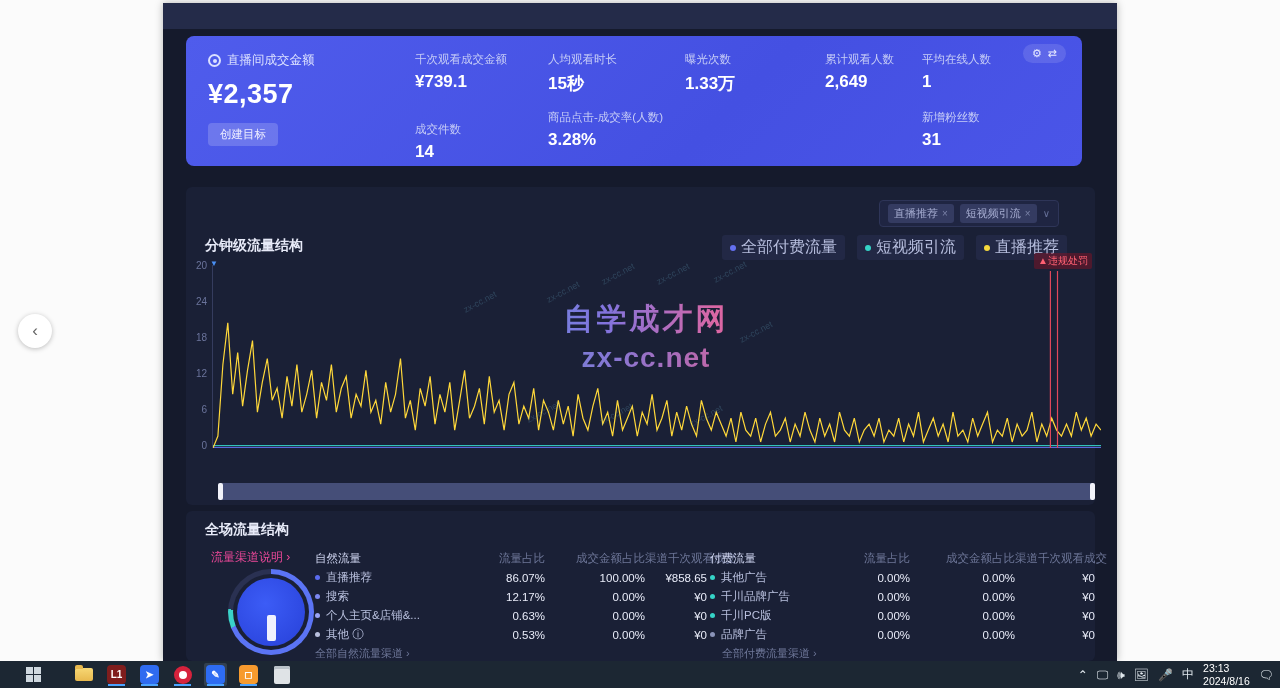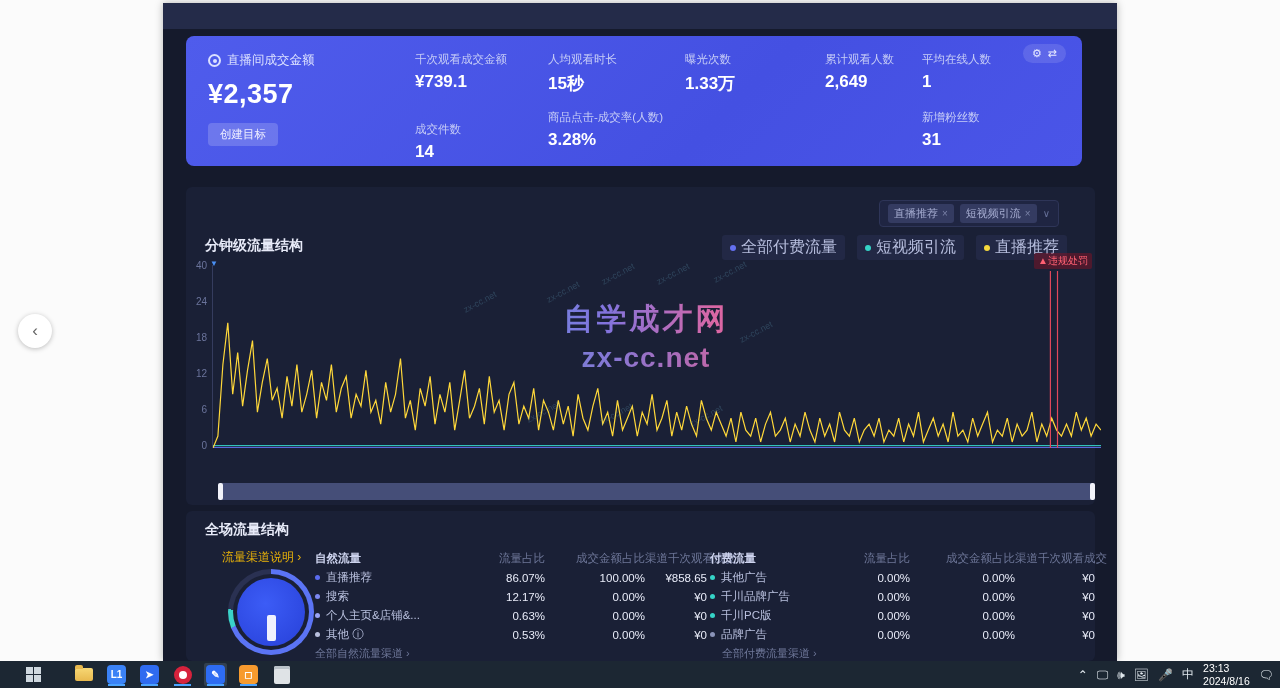--- a/index.html
+++ b/index.html
@@ -70,36 +70,36 @@
         -webkit-background-clip:text;background-clip:text;color:transparent;opacity:.9}
   .wm-u{font-size:28px;font-weight:bold;letter-spacing:1px;margin-top:2px;
         background:linear-gradient(90deg,#6e9bf2,#9b86f0 40%,#ef6fb0 80%);
         -webkit-background-clip:text;background-clip:text;color:transparent;opacity:.85}
   .wm-s{position:absolute;font-size:9px;color:rgba(125,205,235,.20);transform:rotate(-28deg);pointer-events:none;white-space:nowrap}
   
   .dslider{position:absolute;left:32px;top:296px;width:877px;height:17px;background:#454e78;border-radius:3px;cursor:pointer}
   .dhandle{position:absolute;top:0;width:5px;height:17px;background:#f2f3fa;border-radius:2px;cursor:ew-resize}
   
   #overall-title{top:10px}
-  .note-link{position:absolute;left:36px;top:38px;font-size:12px;color:#eab308;cursor:pointer}
+  .note-link{position:absolute;left:25px;top:38px;font-size:12px;color:#ec4899;cursor:pointer}
   .donut-wrap{position:absolute;left:42px;top:58px;width:92px;height:86px}
   .donut-ring{position:absolute;left:0;top:0;width:86px;height:86px;border-radius:50%;
               background:conic-gradient(#5b74f5 0 69%,#3ad2c9 69% 76%,#2a3152 76% 100%)}
   .donut-hole{position:absolute;left:5px;top:5px;width:76px;height:76px;border-radius:50%;background:#1a2036}
   .donut-disc{position:absolute;left:9px;top:9px;width:68px;height:68px;border-radius:50%;
               background:radial-gradient(circle at 42% 38%,#3c5cf6,#2740d8)}
   .donut-pill{position:absolute;left:39px;top:46px;width:9px;height:26px;background:rgba(255,255,255,.92);border-radius:2px}
   .ftable{position:absolute;top:38px}
   #tbl-natural{left:129px;width:392px}
   #tbl-paid{left:524px;width:385px}
   .hrow,.frow{display:grid;align-items:center;height:19px;font-size:11.5px;white-space:nowrap}
   #tbl-natural .hrow,#tbl-natural .frow{grid-template-columns:148px 82px 100px 62px}
   #tbl-paid .hrow,#tbl-paid .frow{grid-template-columns:118px 82px 105px 80px}
   .hrow{color:#6d7698;font-size:11.5px}
-  .hrow .hname{color:#cdd3ee;font-weight:bold}
+  .hrow .hname{color:#cdd3ee;font-weight:normal}
   .num{text-align:right;color:#e8ebf8}
   .hrow .num{color:#6d7698}
   .rname{display:flex;align-items:center;gap:6px;color:#b9c0de;overflow:hidden}
   .rdot{width:5px;height:5px;border-radius:50%;flex:none}
   .tlink{position:absolute;font-size:11px;color:#6d7698;cursor:pointer;white-space:nowrap}
   #link-natural{left:129px;top:135px}
   #link-paid{left:536px;top:135px}
   
   .taskbar{position:absolute;left:0;bottom:0;width:1280px;height:27px;background:#1c2733;display:flex;align-items:center}
   .tb-ic{position:absolute;top:2px;width:23px;height:23px;display:flex;align-items:center;justify-content:center;cursor:pointer}
@@ -206,21 +206,21 @@
           <span>短视频引流</span>
         </span>
         <span class="lg">
           <i class="legend-dot" style="background: rgb(245, 216, 60);"></i>
           <span>直播推荐</span>
         </span>
       </div>
 
       <div class="chart">
         <span class="axis-marker">▼</span>
-        <span class="ytick" style="top:-5px">40</span>
+        <span class="ytick" style="top:-5px">20</span>
         <span class="ytick" style="top:31px">24</span>
         <span class="ytick" style="top:67px">18</span>
         <span class="ytick" style="top:103px">12</span>
         <span class="ytick" style="top:139px">6</span>
         <span class="ytick" style="top:175px">0</span>
         <svg id="flow-svg" width="888" height="183">
             <polyline stroke-width="1" points="0,182.4 888,182.4" fill="none" stroke="#6470f0"></polyline>
             <polyline stroke-width="1" points="0,180.6 888,180.6" fill="none" stroke="#35d3c7"></polyline>
             <polyline stroke-width="1.2" points="0.0,183.0 4.9,171.1 9.9,99.5 14.8,57.7 19.7,129.3 24.7,87.5 29.6,141.2 34.5,105.4 39.5,75.6 44.4,147.2 49.3,117.4 54.3,93.5 59.2,135.3 64.1,123.3 69.1,153.2 74.0,111.4 78.9,141.2 83.9,99.5 88.8,147.2 93.7,129.3 98.7,105.4 103.6,153.2 108.5,117.4 113.5,135.3 118.4,99.5 123.3,147.2 128.3,123.3 133.2,111.4 138.1,153.2 143.1,129.3 148.0,141.2 152.9,105.4 157.9,147.2 162.8,135.3 167.7,159.1 172.7,117.4 177.6,147.2 182.5,129.3 187.5,93.5 192.4,153.2 197.3,135.3 202.3,165.1 207.2,123.3 212.1,141.2 217.1,111.4 222.0,159.1 226.9,129.3 231.9,147.2 236.8,117.4 241.7,165.1 246.7,135.3 251.6,105.4 256.5,153.2 261.5,141.2 266.4,123.3 271.3,159.1 276.3,111.4 281.2,147.2 286.1,135.3 291.1,165.1 296.0,129.3 300.9,117.4 305.9,159.1 310.8,141.2 315.7,153.2 320.7,123.3 325.6,165.1 330.5,135.3 335.5,147.2 340.4,165.1 345.3,135.3 350.3,159.1 355.2,141.2 360.1,171.1 365.1,129.3 370.0,153.2 374.9,165.1 379.9,141.2 384.8,123.3 389.7,159.1 394.7,147.2 399.6,171.1 404.5,135.3 409.5,165.1 414.4,153.2 419.3,141.2 424.3,171.1 429.2,147.2 434.1,159.1 439.1,129.3 444.0,165.1 448.9,153.2 453.9,135.3 458.8,171.1 463.7,147.2 468.7,165.1 473.6,141.2 478.5,159.1 483.5,171.1 488.4,135.3 493.3,153.2 498.3,165.1 503.2,147.2 508.1,159.1 513.1,171.1 518.0,153.2 522.9,177.0 527.9,147.2 532.8,165.1 537.7,171.1 542.7,153.2 547.6,177.0 552.5,159.1 557.5,147.2 562.4,171.1 567.3,165.1 572.3,153.2 577.2,177.0 582.1,159.1 587.1,171.1 592.0,147.2 596.9,165.1 601.9,177.0 606.8,153.2 611.7,171.1 616.7,159.1 621.6,177.0 626.5,147.2 631.5,165.1 636.4,171.1 641.3,153.2 646.3,177.0 651.2,165.1 656.1,159.1 661.1,171.1 666.0,153.2 670.9,177.0 675.9,165.1 680.8,171.1 685.7,153.2 690.7,177.0 695.6,159.1 700.5,171.1 705.5,147.2 710.4,177.0 715.3,165.1 720.3,153.2 725.2,171.1 730.1,159.1 735.1,177.0 740.0,147.2 744.9,171.1 749.9,165.1 754.8,177.0 759.7,153.2 764.7,171.1 769.6,159.1 774.5,147.2 779.5,177.0 784.4,165.1 789.3,171.1 794.3,153.2 799.2,177.0 804.1,159.1 809.1,171.1 814.0,165.1 818.9,147.2 823.9,177.0 828.8,159.1 833.7,171.1 838.7,153.2 843.6,165.1 848.5,171.1 853.5,159.1 858.4,171.1 863.3,147.2 868.3,165.1 873.2,153.2 878.1,171.1 883.1,159.1 888.0,165.1" fill="none" stroke="#ffd83a"></polyline>
             <line x1="837.4" x2="837.4" y1="6" y2="183" stroke="#e0475a" stroke-width="1.2"></line>
@@ -360,21 +360,21 @@
           <i></i>
           <i></i>
           <i></i>
           <i></i>
         </span>
     </div>
     <div class="tb-ic" style="left:72px">
         <span class="ic-folder"></span>
       </div>
     <div class="tb-ic" style="left:105px">
-      <span class="sq" style="background:#3b82f6">L1</span>
+      <span class="sq" style="background:#7f1d1d">L1</span>
         <span class="runbar"></span>
     </div>
     <div class="tb-ic" style="left:138px">
       <span class="sq" style="background:#2f6bf0">➤</span>
         <span class="runbar"></span>
     </div>
     <div class="tb-ic" style="left:171px">
       <span class="ic-red">
           <i></i>
         </span>

